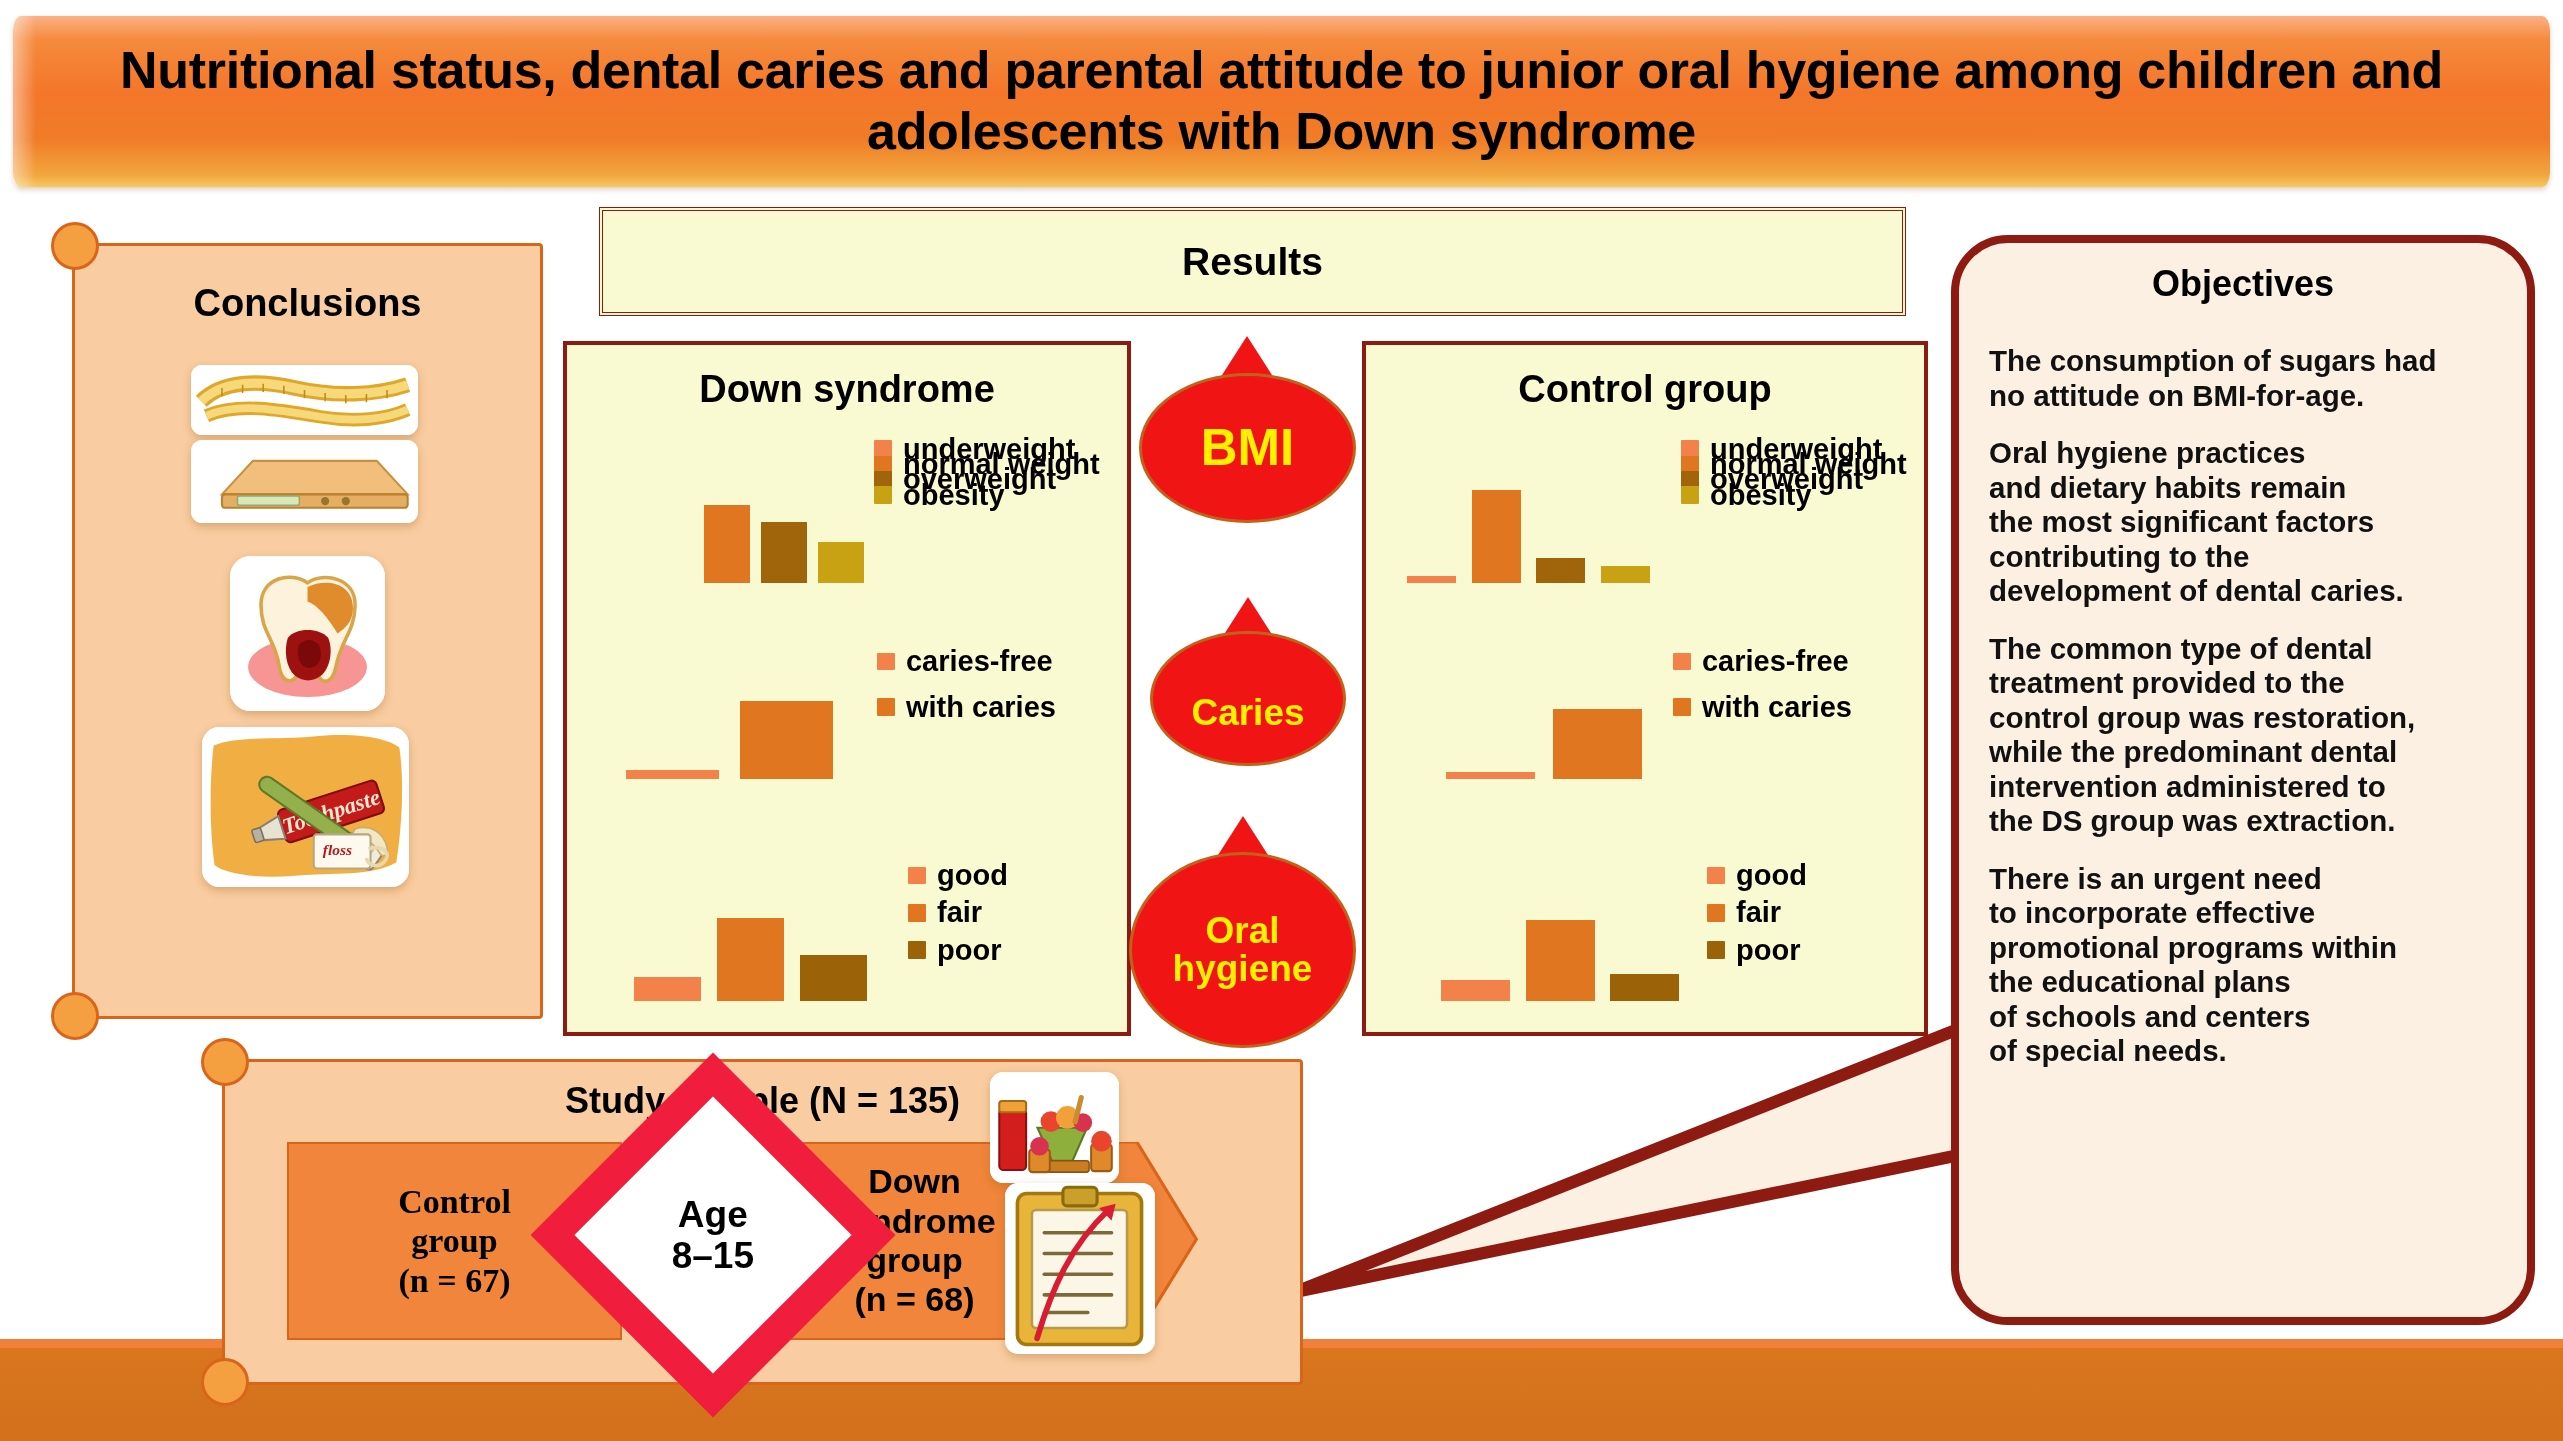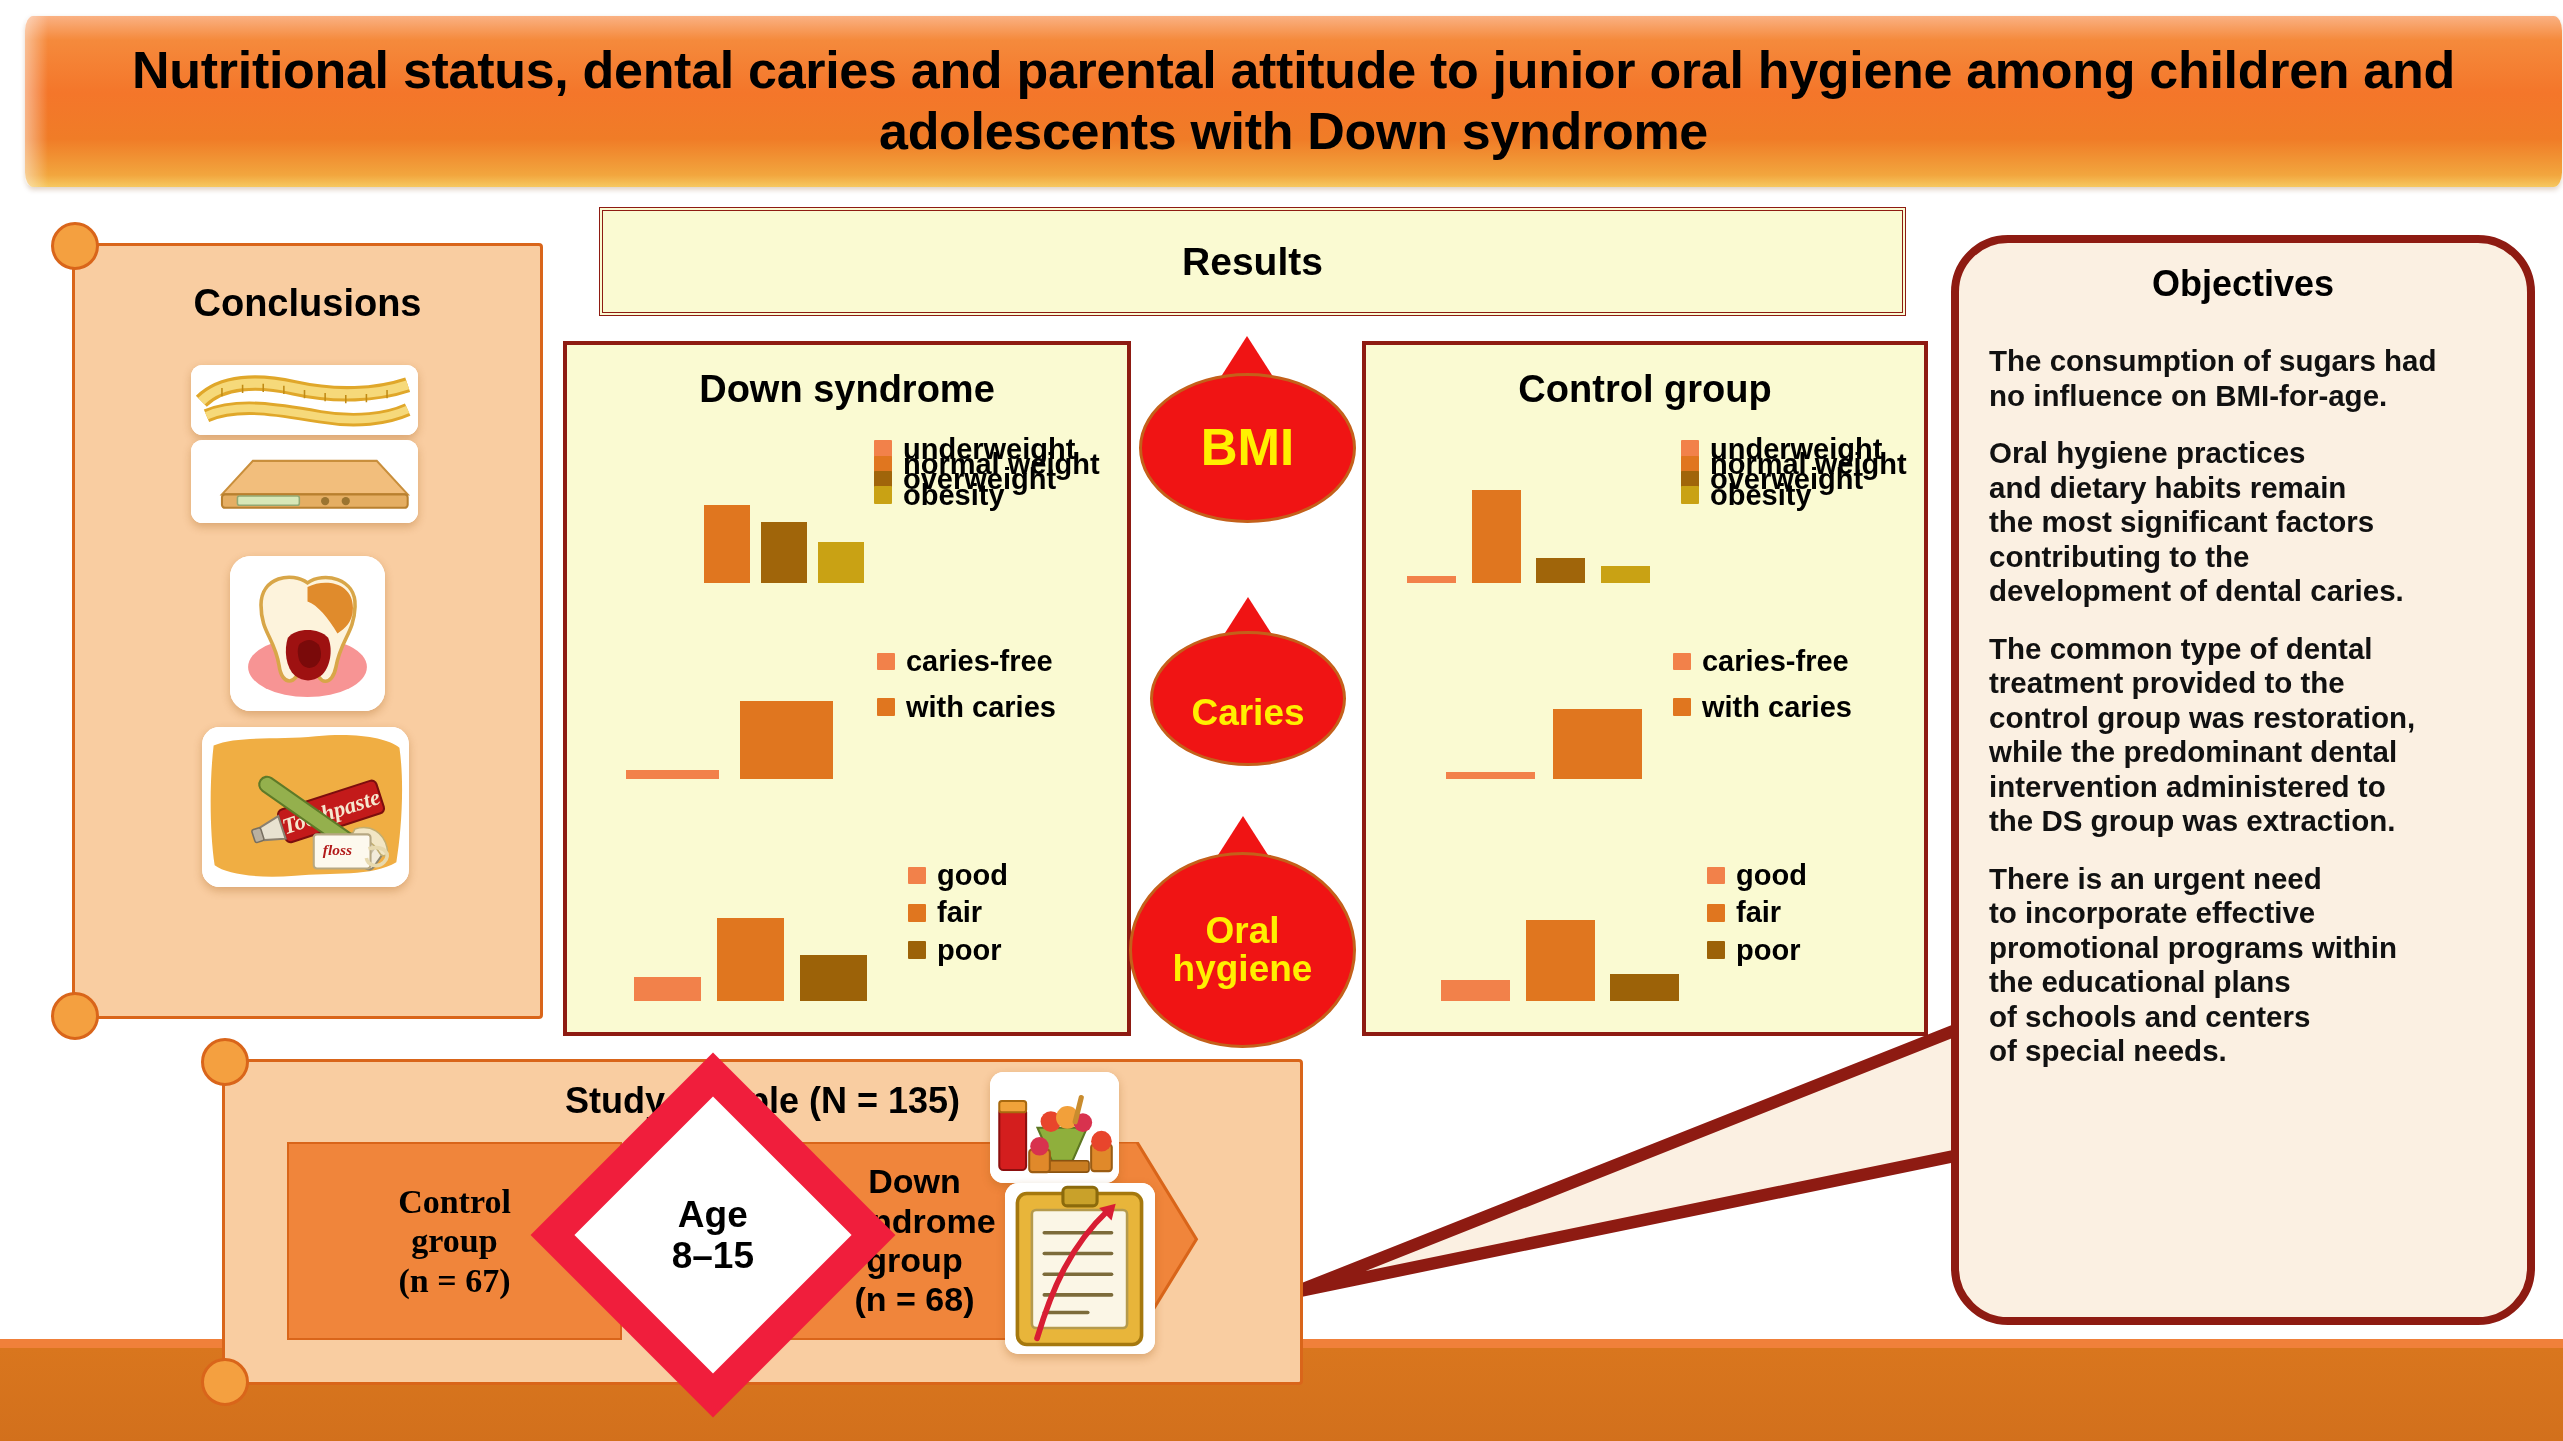--- a/index.html
+++ b/index.html
@@ -7,21 +7,21 @@
        font-family:"Liberation Sans", sans-serif;}
 
   
   #canvas{position:absolute;left:0;top:0;width:2563px;height:1442px;background:#ffffff;}
 
   
   .footer-bar{position:absolute;left:0;bottom:0;width:2563px;height:103px;
       background:linear-gradient(180deg,#F0803A 0%,#F0803A 9.3px,#D9761E 9.3px,#D2701C 100%);}
 
   
-  .title-banner{position:absolute;left:25px;top:15.5px;width:2537px;height:171px;
+  .title-banner{position:absolute;left:13px;top:15.5px;width:2537px;height:171px;
       background:linear-gradient(180deg,#FAB183 0%,#F58A3C 14%,#F4762A 45%,#F07C27 72%,#F2A63E 93%,#F6C861 100%);
       border-radius:8.3px/14.5px;
       box-shadow:0 2.1px 5.2px rgba(120,60,10,.22);
       display:flex;align-items:center;justify-content:center;}
   .title-banner::before{content:"";position:absolute;left:0;top:0;width:23px;height:100%;
       background:linear-gradient(90deg,rgba(255,255,255,.45),rgba(255,255,255,0));border-radius:8.3px 0 0 8.3px;}
   .title-text{font-size:52px;font-weight:bold;color:#000;line-height:1.18;text-align:center;
       letter-spacing:-0.3px;padding:0 47px;}
 
   
@@ -334,21 +334,21 @@
   </div>
 
   <svg id="bubble-tail" viewBox="0 0 1320 560">
     <polygon points="1320,0 10,520 1320,250" fill="#FBF0E2" stroke="#8E1B12" stroke-width="24" stroke-linejoin="round"></polygon>
   </svg>
 
   <div id="conclusions">
     <div class="concl-title">Objectives</div>
     <div class="concl-body" id="concl-body">
         <div class="concl-para">The consumption of sugars had
-no influence on BMI-for-age.</div>
+no attitude on BMI-for-age.</div>
         <div class="concl-para">Oral hygiene practices
 and dietary habits remain
 the most significant factors
 contributing to the
 development of dental caries.</div>
         <div class="concl-para">The common type of dental
 treatment provided to the
 control group was restoration,
 while the predominant dental
 intervention administered to

